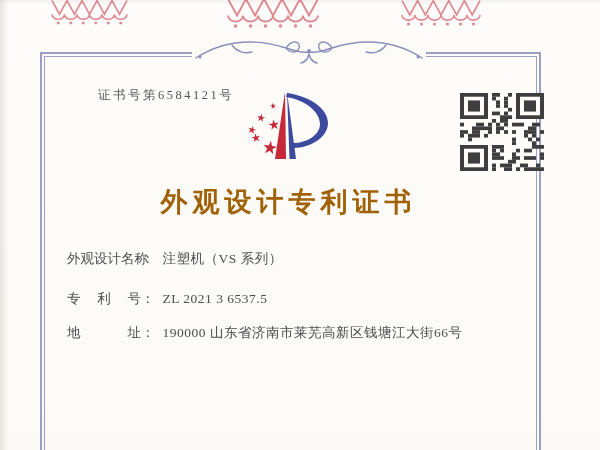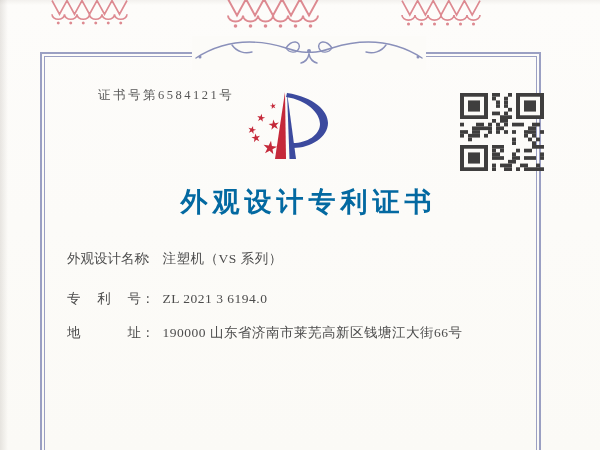--- a/index.html
+++ b/index.html
@@ -27,21 +27,21 @@
   .ornament path{stroke:var(--accent-blue);fill:none;stroke-width:1.4;stroke-linecap:round;}
   .ornament .dot{fill:var(--accent-blue);stroke:none;}
   .cert-no{position:absolute;left:98px;top:87px;font-size:12.5px;letter-spacing:2.5px;color:#565656;text-align:center;}
   .logo{position:absolute;left:240px;top:89px;width:118px;height:84px;}
   .logo .star{fill:var(--logo-red);}
   .logo .spike-red{fill:var(--logo-red);}
   .logo .spike-blue{fill:var(--logo-blue);}
   .logo .bowl{fill:var(--logo-blue);}
   .qr{position:absolute;left:460px;top:93px;width:84px;height:78px;}
   .title{position:absolute;left:40px;top:184px;width:497px;text-align:center;
-    font-size:27px;font-weight:600;letter-spacing:5px;color:#0369a1;white-space:nowrap;padding-left:20px;}
+    font-size:27px;font-weight:600;letter-spacing:5px;color:#a16207;white-space:nowrap;}
   .fields{position:absolute;left:67px;top:250px;font-size:13.5px;color:#4d4d4d;}
   .field-row{height:33.5px;white-space:nowrap;}
   .field-row.first{height:40px;}
   .field-label{display:inline-block;width:74px;text-align:justify;text-align-last:justify;}
   .colon{margin-right:8px;}
   .field-value{letter-spacing:.5px;}
 </style>
 </head>
 <body>
 
@@ -221,18 +221,18 @@
     <rect x="8" y="64" width="12" height="12" fill="var(--qr-dark)"></rect>
   </svg>
 
 <div class="title">外观设计专利证书</div>
 
 <div class="fields">
   <div class="field-row first">
     <span class="field-label">外观设计名称</span><span class="colon">：</span><span class="field-value">注塑机（VS 系列）</span>
   </div>
   <div class="field-row">
-    <span class="field-label">专利号</span><span class="colon">：</span><span class="field-value">ZL 2021 3 6194.0</span>
+    <span class="field-label">专利号</span><span class="colon">：</span><span class="field-value">ZL 2021 3 6537.5</span>
   </div>
   <div class="field-row">
     <span class="field-label">地址</span><span class="colon">：</span><span class="field-value">190000 山东省济南市莱芜高新区钱塘江大街66号</span>
   </div>
 </div>
 
 </body></html>

